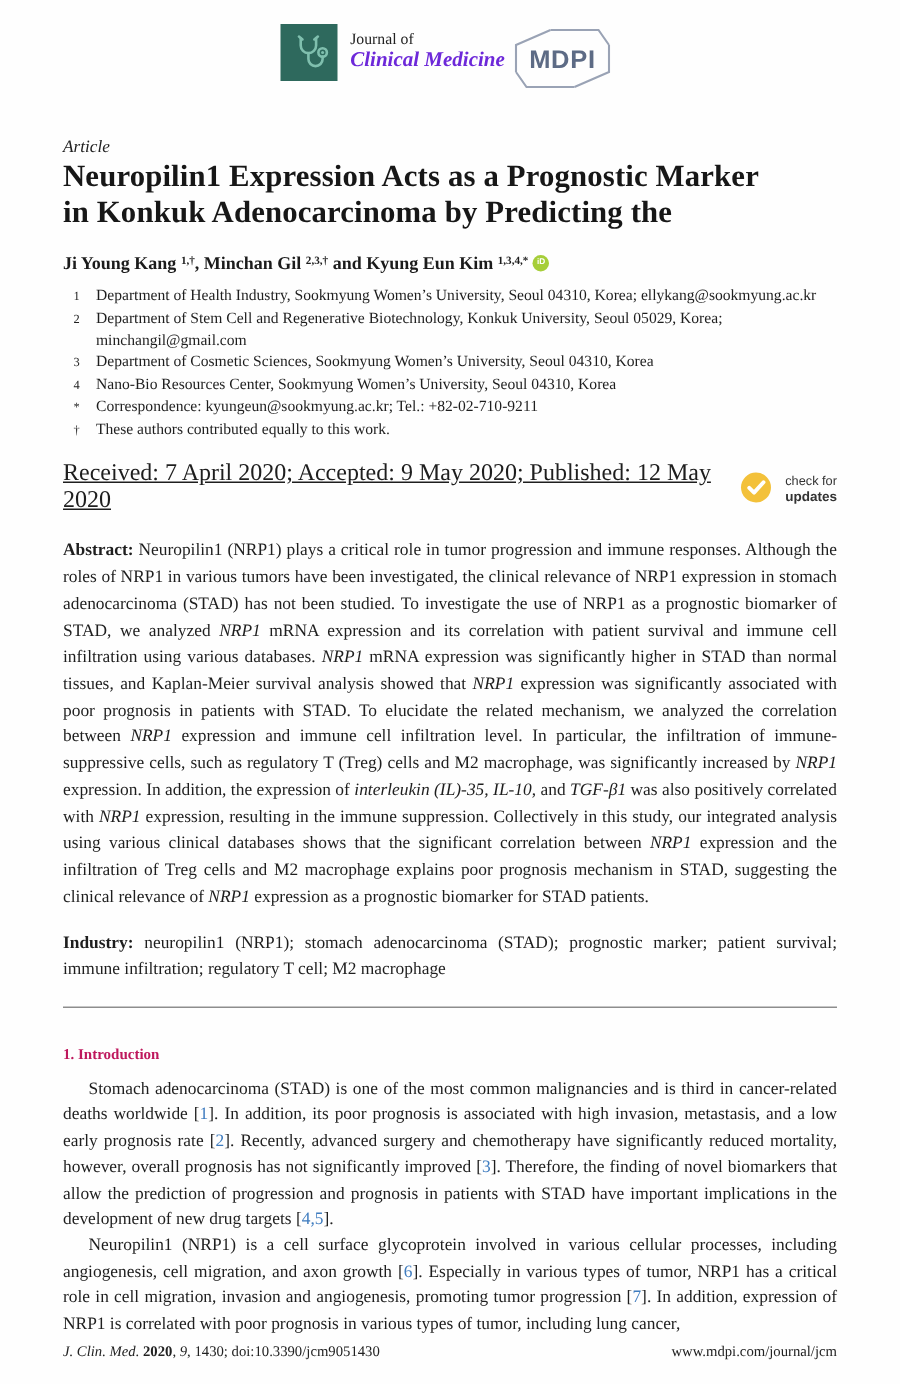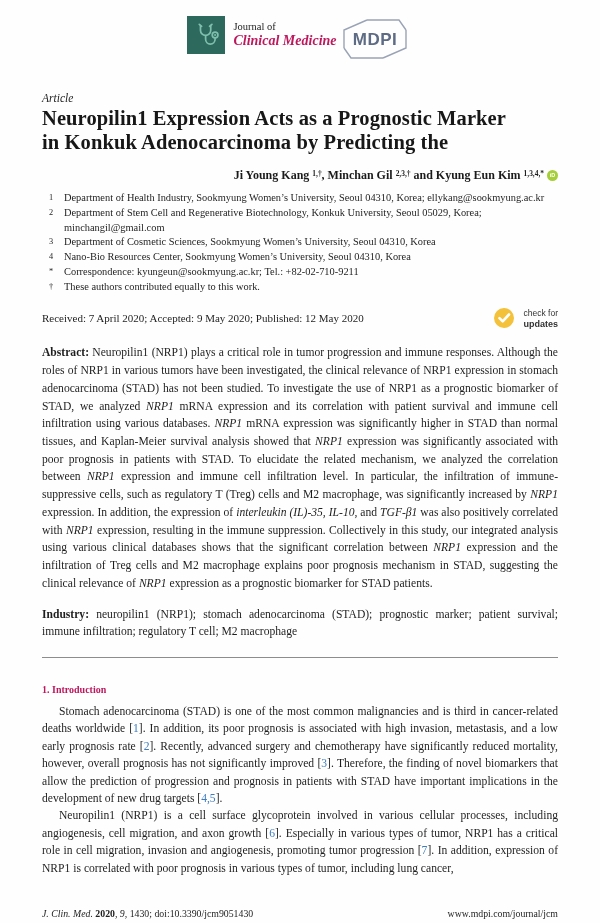--- a/index.html
+++ b/index.html
@@ -13,55 +13,55 @@
     box-sizing:border-box;
     padding:16px 42px 0 42px;
     overflow:hidden;
   }
   
   .masthead{display:flex;justify-content:center;align-items:flex-start;}
   .brand{display:flex;align-items:center;gap:8px;cursor:pointer;}
   .logo-square{width:38px;height:38px;background:#2e695d;display:flex;align-items:center;justify-content:center;flex:0 0 auto;}
   .brand-text{line-height:1.15;}
   .brand-line1{font-size:10.5px;color:#222;}
-  .brand-line2{font-size:14px;font-weight:bold;font-style:italic;color:#be185d;}
+  .brand-line2{font-size:14px;font-weight:bold;font-style:italic;color:#6d28d9;}
   .mdpi{position:relative;width:76px;height:42px;cursor:pointer;margin-top:2px;}
   
   .article-type{font-style:italic;font-size:11.5px;margin-top:32px;color:#222;}
   .title{margin:3px 0 0 0;font-size:20.5px;font-weight:bold;line-height:1.17;color:#171717;letter-spacing:.1px;}
   .title div{white-space:nowrap;}
-  .authors{margin-top:13px;font-size:12px;font-weight:bold;color:#1b1b1b;display:flex;align-items:center;gap:3px;justify-content:flex-end;}
+  .authors{margin-top:13px;font-size:12px;font-weight:bold;color:#1b1b1b;display:flex;align-items:center;gap:3px;}
   .seg-sup{font-size:.62em;position:relative;top:-.45em;}
   .orcid{width:11px;height:11px;border-radius:50%;background:#a6ce39;color:#fff;
          font-family:"Liberation Sans",sans-serif;font-size:5.5px;font-weight:bold;
          display:inline-flex;align-items:center;justify-content:center;cursor:pointer;flex:0 0 auto;}
   
   .affils{margin-top:8px;font-size:10.4px;line-height:1.42;color:#1e1e1e;}
   .affil-row{display:flex;}
   .affil-marker{flex:0 0 22px;padding-left:7px;box-sizing:border-box;font-size:8.3px;position:relative;top:1px;}
   .affil-text{flex:1;}
   
   .received-row{margin-top:13px;display:flex;justify-content:space-between;align-items:center;}
-  .received{font-size:11px;color:#1e1e1e;}
+  .received{font-size:16px;color:#1e1e1e;text-decoration:underline;}
   .updates{display:flex;align-items:flex-end;gap:8px;cursor:pointer;}
   .updates-text{font-family:"Liberation Sans",sans-serif;font-size:8.5px;line-height:1.2;color:#333;}
   .updates-text .l2{font-weight:bold;font-size:9px;}
   
   .abstract{margin:15px 0 0 0;font-size:11.6px;line-height:1.53;text-align:justify;color:#1e1e1e;}
   .keywords{margin:13px 0 0 0;font-size:11.6px;line-height:1.53;text-align:justify;color:#1e1e1e;}
   .seg-b{font-weight:bold;}
   .seg-i{font-style:italic;}
   .seg-link{color:#3f7cbf;cursor:pointer;}
   .rule{border:none;border-top:1.6px solid #8d8d8d;margin:16px 0 0 0;}
   
   .section-heading{margin:26px 0 0 0;font-size:10px;font-weight:bold;color:#be185d;}
   .para{margin:8px 0 0 0;font-size:11.6px;line-height:1.5;text-align:justify;text-indent:17px;color:#1e1e1e;}
   .para + .para{margin-top:0;}
   
-  .footer{position:absolute;left:42px;right:42px;bottom:4px;display:flex;justify-content:space-between;
+  .footer{position:absolute;left:42px;right:42px;bottom:16px;display:flex;justify-content:space-between;
           font-size:9.8px;color:#222;}
   .footer-right{cursor:pointer;}
 </style>
 </head>
 <body>
 
 <div class="page">
 
   <div class="masthead">
     <div class="brand">

